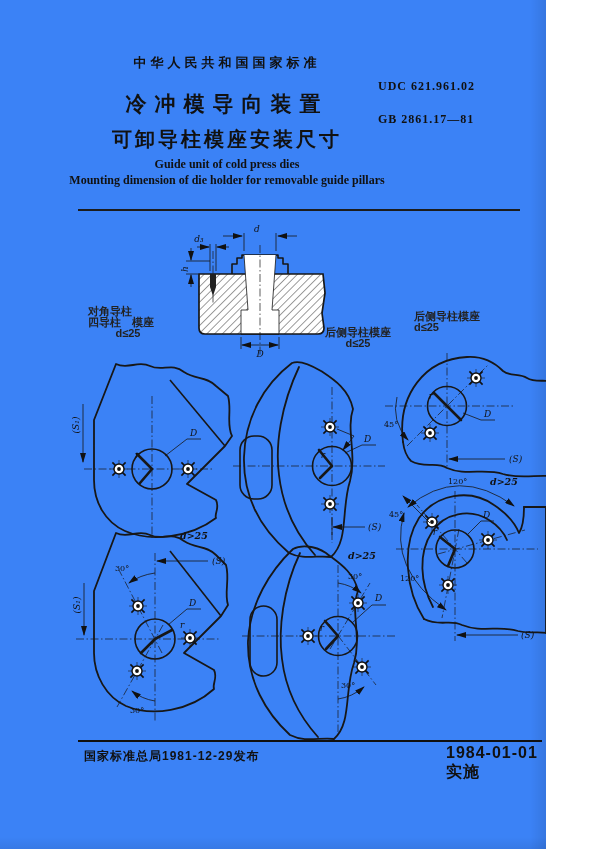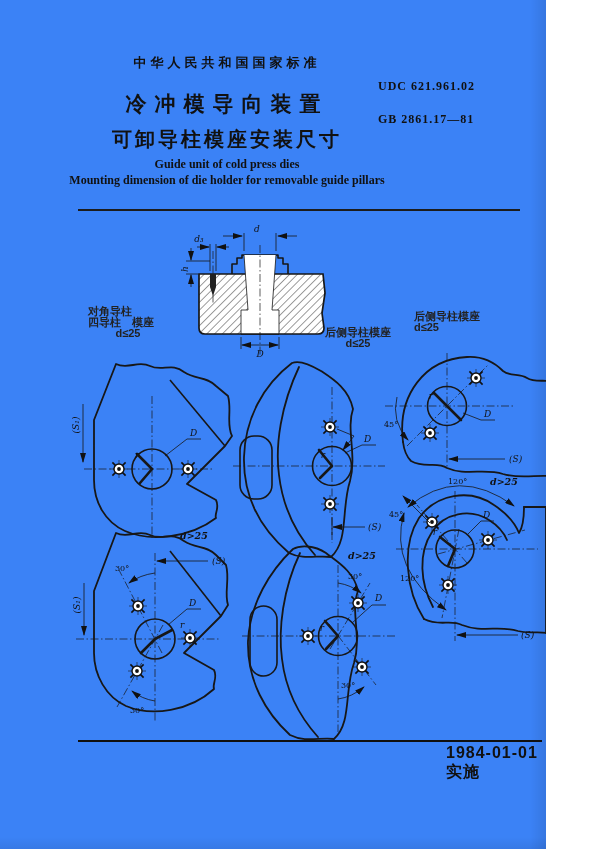--- a/index.html
+++ b/index.html
@@ -252,14 +252,15 @@
     <text class="da" x="60" y="23">120°</text>
     <text class="dr" x="102" y="24">d&gt;25</text>
     <text class="da" x="12" y="120">120°</text>
     <path class="th" d="M80,73 L93,60 L106,60"></path>
     <text class="dt" x="95" y="57">D</text>
     <line class="th" x1="130" y1="174" x2="69" y2="174" marker-end="url(#ah)"></line>
     <text class="dt" x="133" y="177">(S)</text>
   </svg>
 
   <div class="abs rule-bot"></div>
+  <div class="abs foot-l">国家标准总局1981-12-29发布</div>
   <div class="abs foot-r">1984-01-01实施</div>
 </div>
 
 </body></html>

